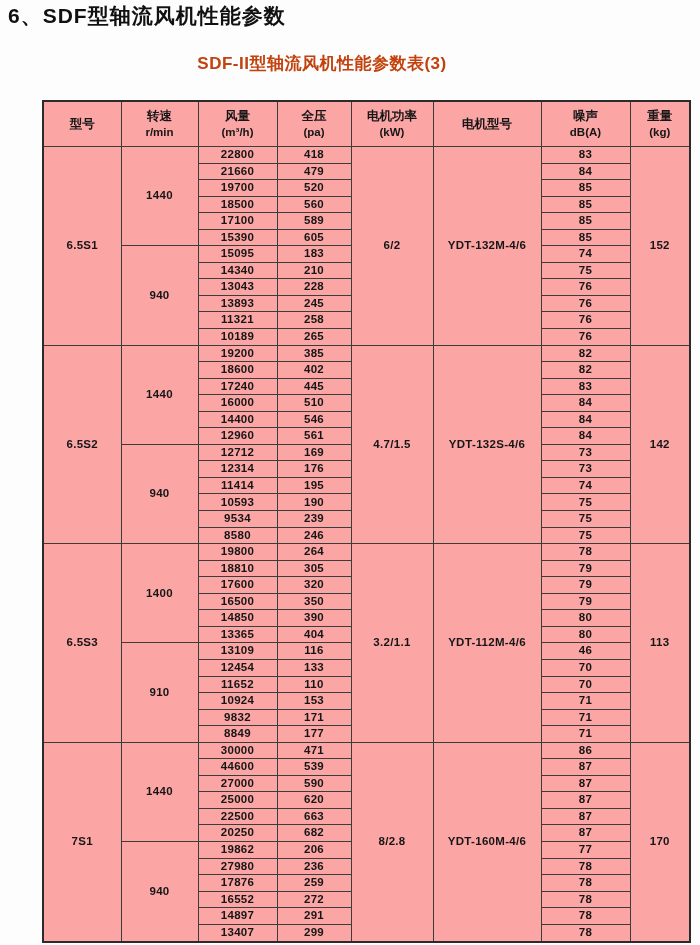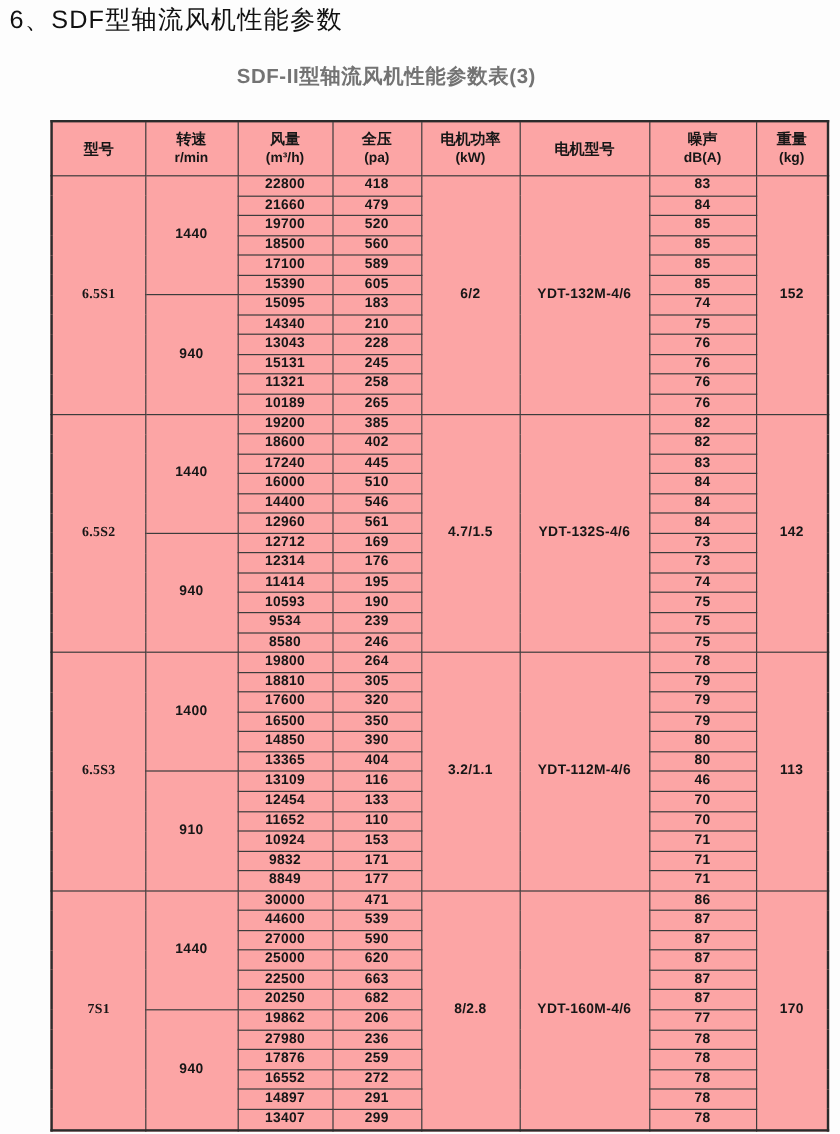--- a/index.html
+++ b/index.html
@@ -7,45 +7,45 @@
     width:700px; height:945px;
     background:#fdfdfd;
     font-family:"Liberation Sans","DejaVu Sans",sans-serif;
     color:#161616;
     position:relative;
     overflow:hidden;
   }
   .page { position:absolute; inset:0; }
   .page-title {
     position:absolute; left:8px; top:2px;
-    font-size:21px; font-weight:normal; letter-spacing:1px;
+    font-size:21px; font-weight:bold; letter-spacing:1px;
     margin:0; color:#111;
   }
   .table-title {
     position:absolute; left:0; top:52px; width:644px;
     text-align:center; font-size:17px; font-weight:bold; letter-spacing:0.5px;
-    margin:0; color:#737373;
+    margin:0; color:#c2410c;
   }
   table.params-table {
     position:absolute; left:42px; top:100px;
     width:647px; height:843px;
     border-collapse:collapse; table-layout:fixed;
     font-weight:bold;
     background:#fca5a5;
   }
   .params-table th, .params-table td {
     border:1px solid #3c3c3c;
     text-align:center; vertical-align:middle;
     padding:0; overflow:hidden;
   }
   .params-table { border:2px solid #2b2b2b; }
   .params-table thead th { height:44px; font-size:12.5px; line-height:1.3; }
   .params-table thead th .sub { display:block; font-size:11.5px; }
   .params-table tbody td { font-size:11.5px; line-height:1; letter-spacing:0.3px; }
-  td.model-cell  { font-size:12.5px; letter-spacing:0.5px;font-family:Liberation Serif, serif; }
+  td.model-cell  { font-size:12.5px; letter-spacing:0.5px; }
   td.speed-cell  { font-size:12px; }
   td.power-cell, td.motor-cell, td.weight-cell { font-size:12px;margin-top:16px; }
   col.c-model   { width:78px; }
   col.c-speed   { width:77px; }
   col.c-flow    { width:79px; }
   col.c-press   { width:74px; }
   col.c-power   { width:82px; }
   col.c-motor   { width:108px; }
   col.c-noise   { width:89px; }
   col.c-weight  { width:60px; }
@@ -149,21 +149,21 @@
           <td class="flow-cell">14340</td>
           <td class="pressure-cell">210</td>
           <td class="noise-cell">75</td>
         </tr>
         <tr>
           <td class="flow-cell">13043</td>
           <td class="pressure-cell">228</td>
           <td class="noise-cell">76</td>
         </tr>
         <tr>
-          <td class="flow-cell">15131</td>
+          <td class="flow-cell">13893</td>
           <td class="pressure-cell">245</td>
           <td class="noise-cell">76</td>
         </tr>
         <tr>
           <td class="flow-cell">11321</td>
           <td class="pressure-cell">258</td>
           <td class="noise-cell">76</td>
         </tr>
         <tr>
           <td class="flow-cell">10189</td>

